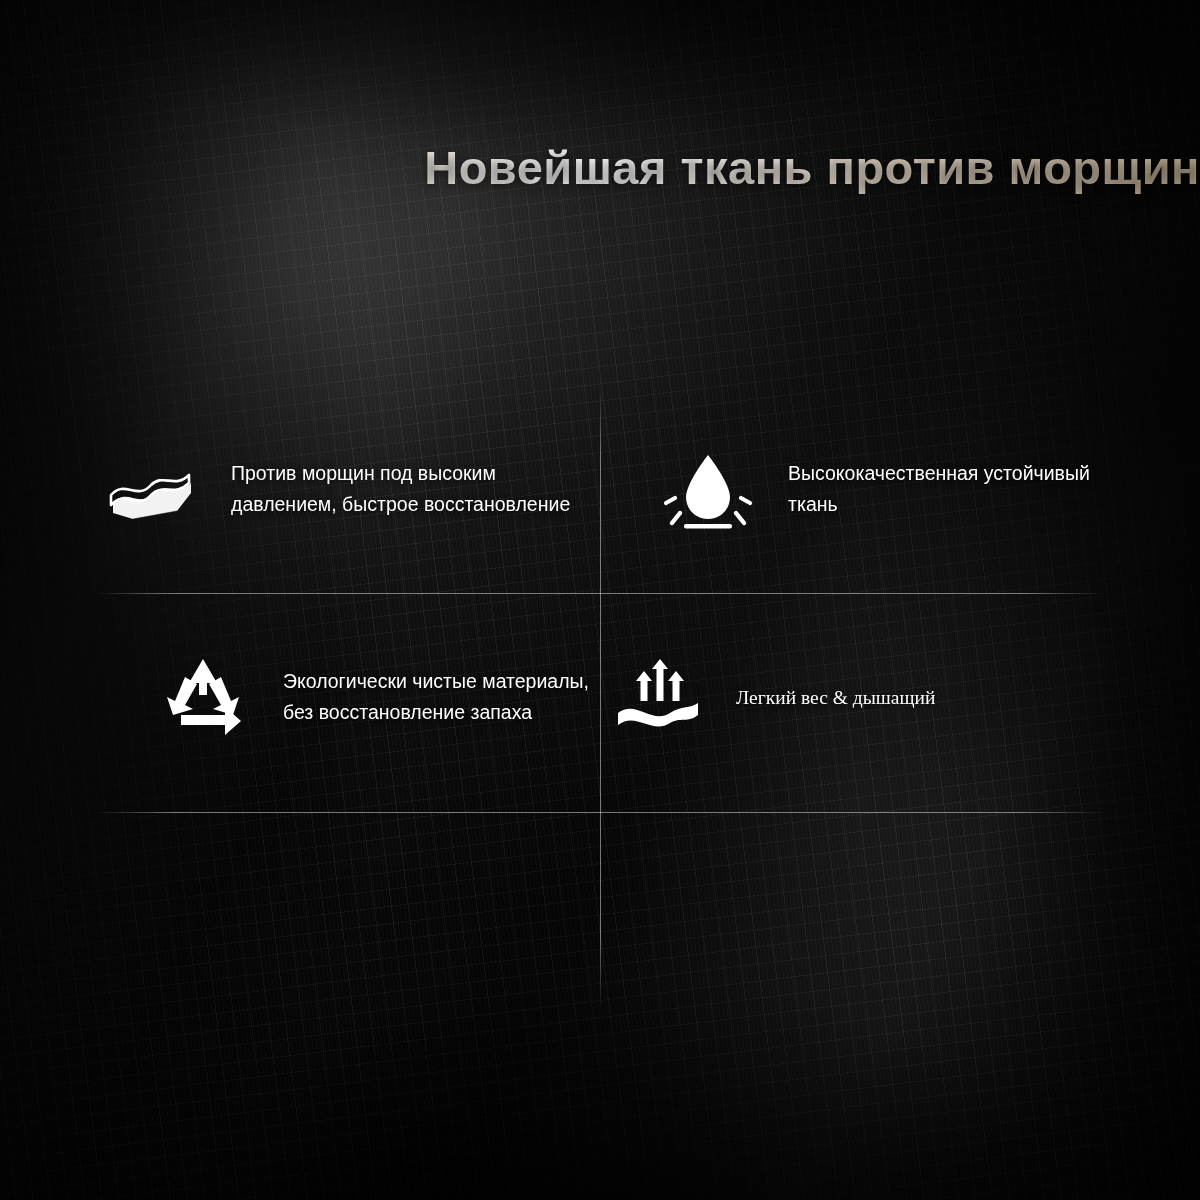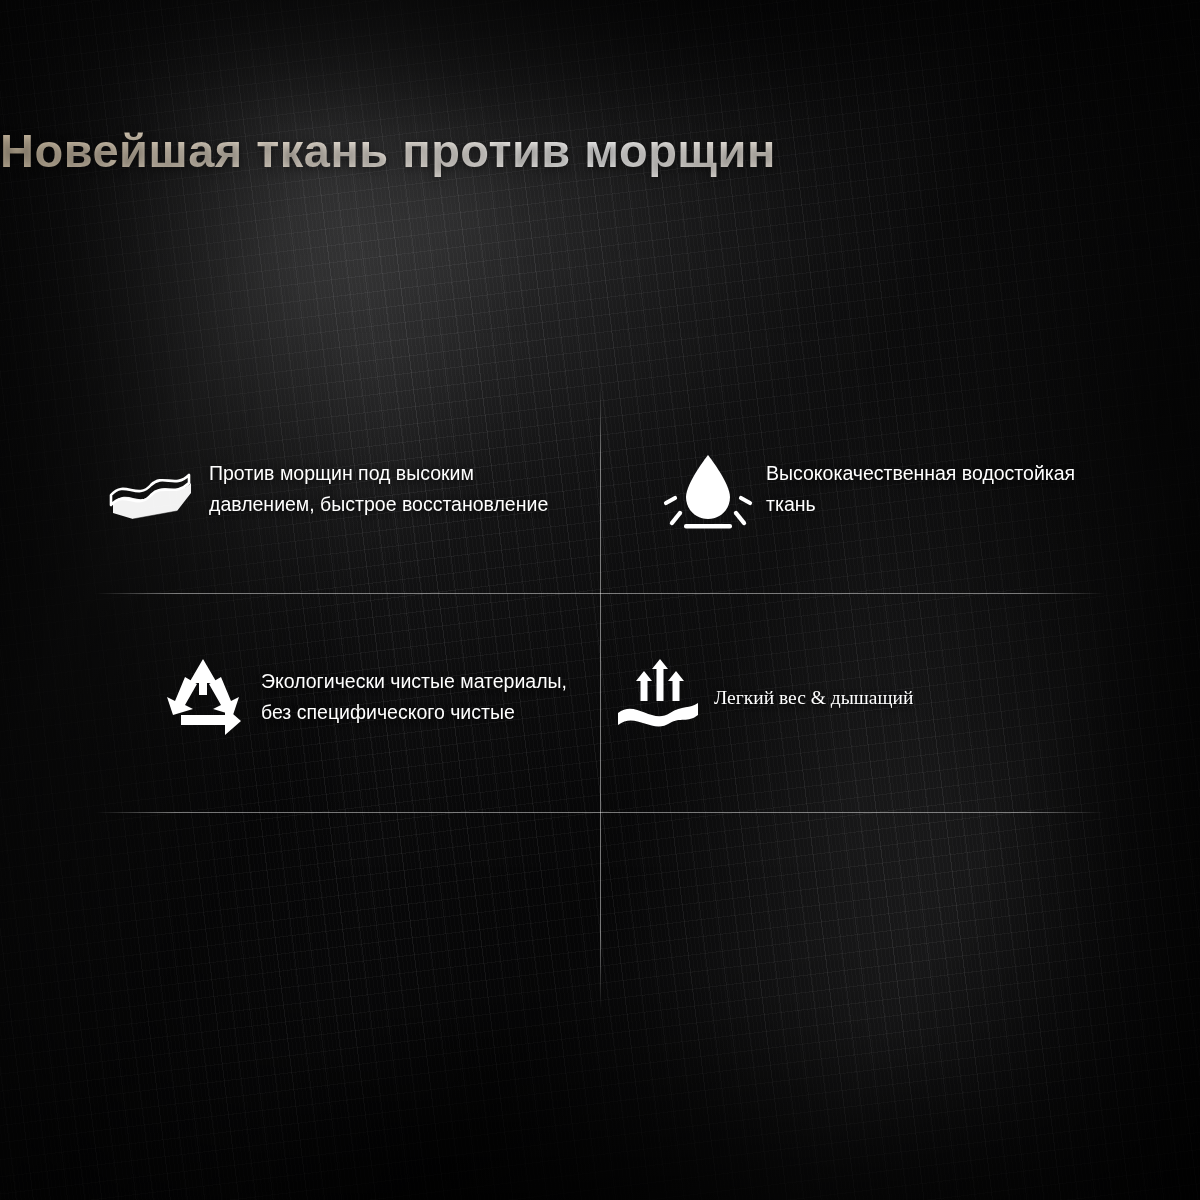--- a/index.html
+++ b/index.html
@@ -70,24 +70,24 @@
     box-shadow: inset 0 0 220px 70px rgba(0,0,0,0.85);
   }
 
   
   .content {
     position: absolute;
     inset: 0;
   }
   .headline {
     position: absolute;
-    top: 123px;
+    top: 140px;
     left: 0;
     right: 0;
-    text-align: left;
+    text-align: right;
     font-size: 47px;
     font-weight: bold;
     letter-spacing: 0.5px;
     color: #d9cdbe;
     background: linear-gradient(90deg, #c9b99f 0%, #efe7dc 28%, #ffffff 50%, #e3d8c9 72%, #b7a68d 100%);
     -webkit-background-clip: text;
     background-clip: text;
     -webkit-text-fill-color: transparent;
     text-shadow: 0 2px 10px rgba(0,0,0,0.5);
   }
@@ -98,21 +98,21 @@
     top: 385px;
     width: 1010px;
     height: 625px;
     display: grid;
     grid-template-columns: 1fr 1fr;
     grid-template-rows: 1fr 1fr 1fr;
   }
   .cell {
     display: flex;
     align-items: center;
-    gap: 10px;
+    gap: 32px;
     padding: 0 10px;
     position: relative;
   }
   .cell.right-col { padding-left: 60px; }
   .cell.left-col  { padding-left: 8px; }
 
   
   .sep-v {
     position: absolute;
     left: 600px;
@@ -188,36 +188,36 @@
         <div class="icon">
           <svg width="96" height="96" viewBox="0 0 96 96" aria-hidden="true">
             <path d="M48 14 C48 14, 70 42, 70 56 C70 68.5, 60.2 78, 48 78 C35.8 78, 26 68.5, 26 56 C26 42, 48 14, 48 14 Z" fill="#ffffff"></path>
             <rect x="24" y="83" width="48" height="4.4" rx="2" fill="#ffffff"></rect>
             <path d="M20 72 L12 82" stroke="#ffffff" stroke-width="4.4" stroke-linecap="round"></path>
             <path d="M76 72 L84 82" stroke="#ffffff" stroke-width="4.4" stroke-linecap="round"></path>
             <path d="M15 57 L6 62" stroke="#ffffff" stroke-width="4.2" stroke-linecap="round"></path>
             <path d="M81 57 L90 62" stroke="#ffffff" stroke-width="4.2" stroke-linecap="round"></path>
           </svg>
         </div>
-        <div class="feature-text wide">Высококачественная водостойкая ткань</div>
+        <div class="feature-text wide">Высококачественная устойчивый ткань</div>
       </div>
 
 
       <div class="cell right-col">
         <div class="icon">
           <svg width="96" height="92" viewBox="0 0 96 92" aria-hidden="true">
             <g fill="#ffffff">
               <path d="M48 8 L62 32 L52 32 L52 44 L44 44 L44 32 L34 32 Z"></path>
               <path d="M30 26 L42 33 L30 54 L38 58 L18 64 L12 46 L20 50 Z"></path>
               <path d="M66 26 L54 33 L66 54 L58 58 L78 64 L84 46 L76 50 Z"></path>
               <path d="M26 64 L70 64 L70 56 L86 70 L70 84 L70 74 L26 74 Z"></path>
             </g>
           </svg>
         </div>
-        <div class="feature-text wide">Экологически чистые материалы, без специфического чистые</div>
+        <div class="feature-text wide">Экологически чистые материалы, без восстановление запаха</div>
       </div>
 
       <div class="cell left-col">
         <div class="icon">
           <svg width="96" height="80" viewBox="0 0 96 80" aria-hidden="true">
             <g fill="#ffffff">
               <path d="M28 24 L36 14 L44 24 L39.5 24 L39.5 44 L32.5 44 L32.5 24 Z"></path>
               <path d="M44 12 L52 2 L60 12 L55.5 12 L55.5 44 L48.5 44 L48.5 12 Z"></path>
               <path d="M60 24 L68 14 L76 24 L71.5 24 L71.5 44 L64.5 44 L64.5 24 Z"></path>
             </g>

